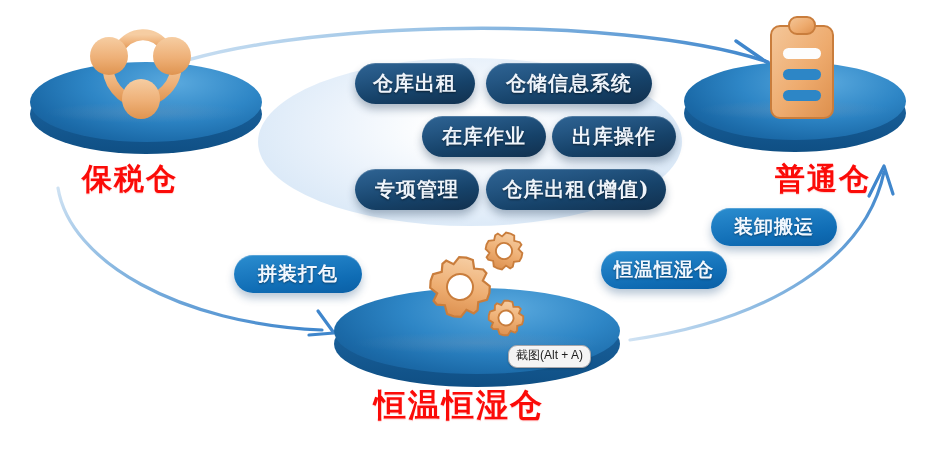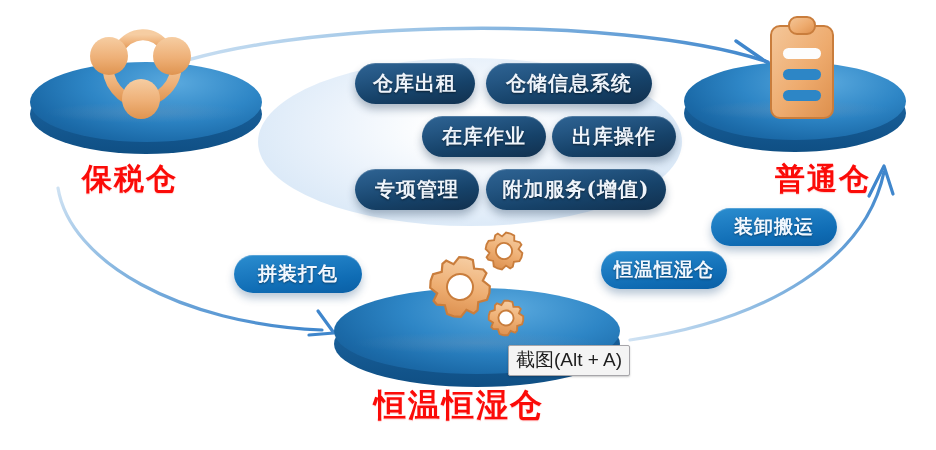--- a/index.html
+++ b/index.html
@@ -85,23 +85,23 @@
   
   .icon{position:absolute;}
 
   
   #tooltip{
     position:absolute;
     background:#f4f4f4;
     border:1px solid #a7a6aa;
     color:#1d1d1d;
     font-family:"Liberation Sans","DejaVu Sans",sans-serif;
-    font-size:19px;
+    font-size:12px;
     padding:3px 7px 4px 7px;
-    border-radius:2px;
+    border-radius:9px;
     box-shadow:0 1px 2px rgba(0,0,0,.22);
     white-space:nowrap;
     line-height:1.15;
   }
 </style>
 </head>
 <body>
 
 <div id="stage">
 
@@ -223,21 +223,21 @@
     <span>在库作业</span>
   </div>
   <div class="npill" style="left:552px;top:116px;width:124px;height:41px;">
     <span>出库操作</span>
   </div>
 
   <div class="npill" style="left:355px;top:169px;width:124px;height:41px;">
     <span>专项管理</span>
   </div>
   <div class="npill" style="left:486px;top:169px;width:180px;height:41px;">
-    <span>附加服务(增值)</span>
+    <span>仓库出租(增值)</span>
   </div>
 
   <div class="bpill" style="left:234px;top:255px;width:128px;height:38px;">
     <span>拼装打包</span>
   </div>
   <div class="bpill" style="left:711px;top:208px;width:126px;height:38px;">
     <span>装卸搬运</span>
   </div>
   <div class="bpill" style="left:601px;top:251px;width:126px;height:38px;">
     <span>恒温恒湿仓</span>

